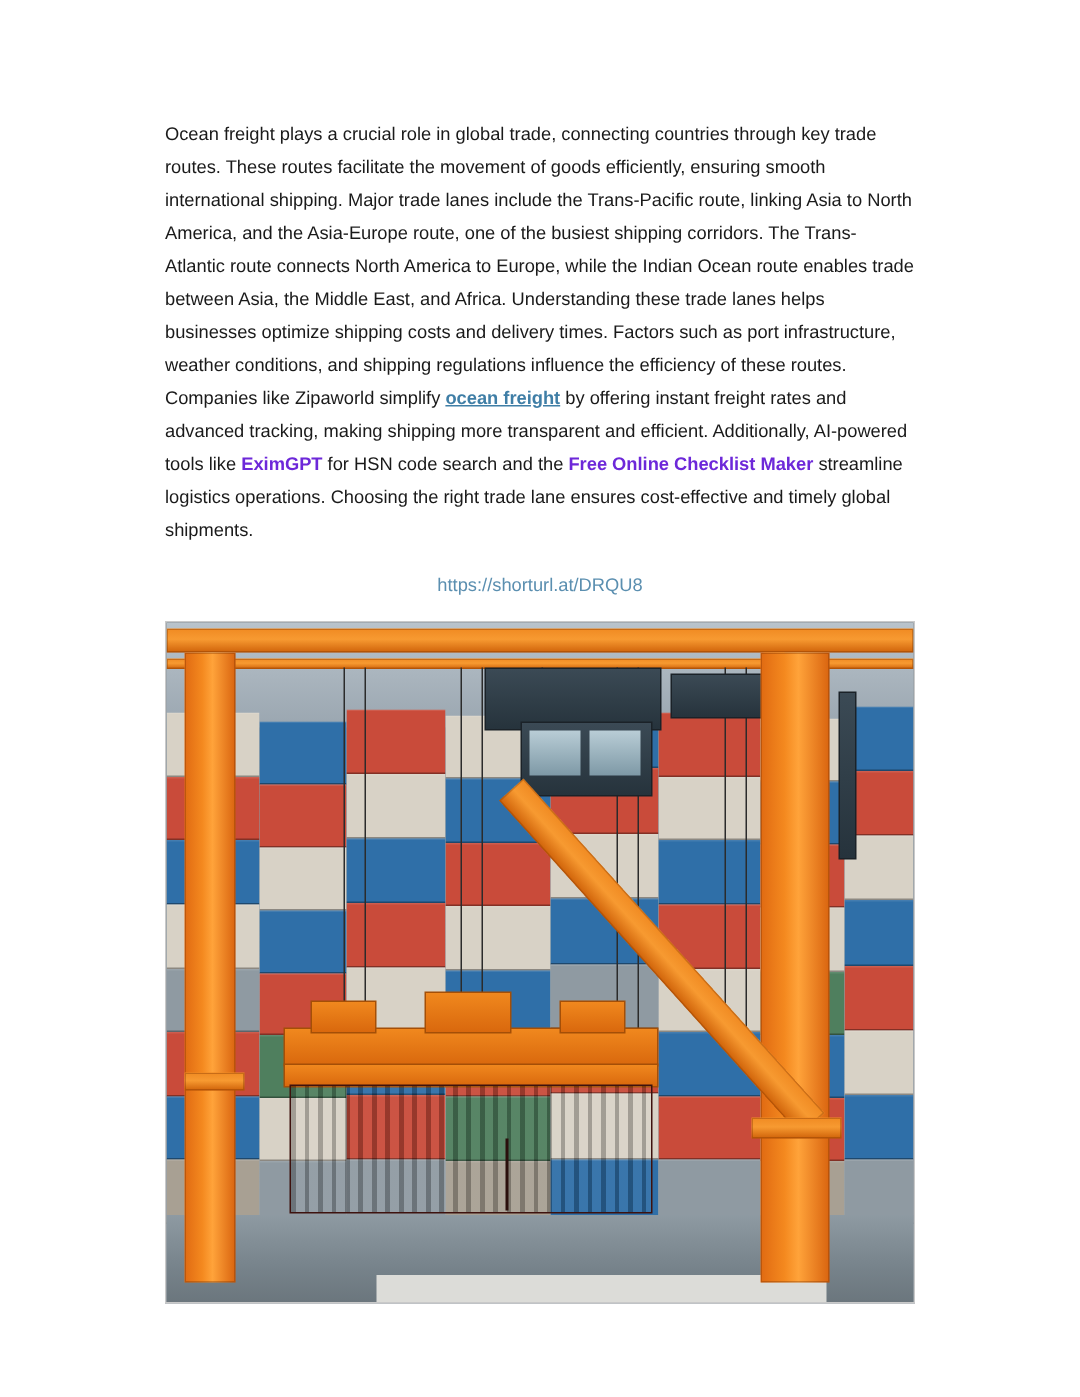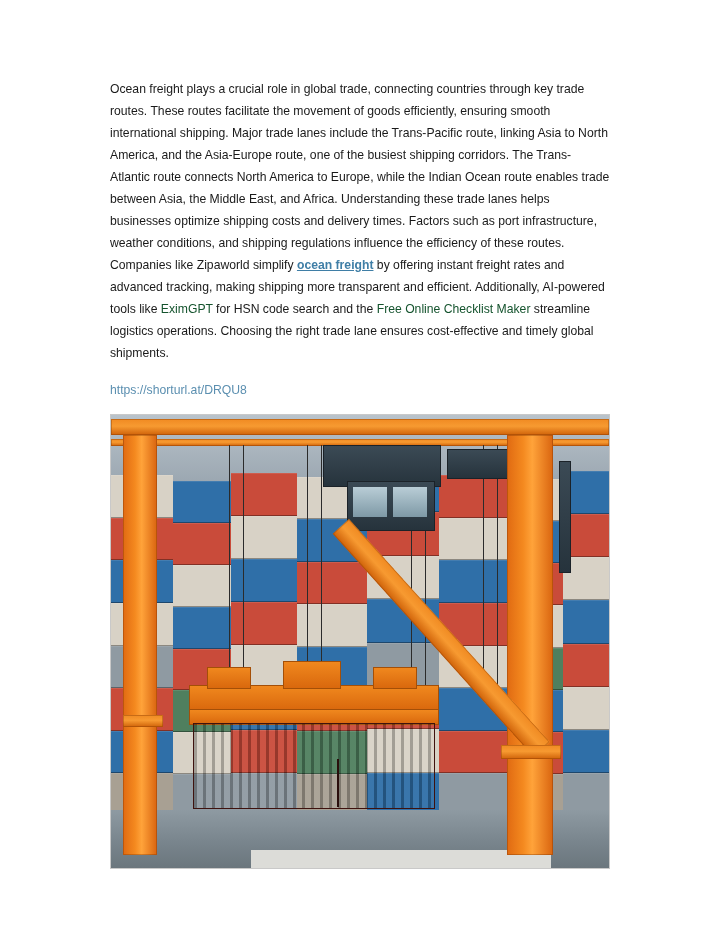--- a/index.html
+++ b/index.html
@@ -41,28 +41,29 @@
     color: #1a1a1a;
     margin: 0 0 16px 0;
     text-align: left;
   }
   .body-text .link-inline {
     color: #3f7ea6;
     font-weight: 700;
     text-decoration: underline;
   }
   .body-text .bold {
-    font-weight: 400;
-    color: #14532d;
+    font-weight: 700;
+    color: #6d28d9;
   }
   .url-line {
     font-size: 12.2px;
     line-height: 20px;
     color: #5b8fb0;
     margin: 0 0 14px 0;
+    text-align: center;
   }
   .url-line a {
     color: #5b8fb0;
     text-decoration: none;
   }
   .figure {
     width: 500px;
     height: 455px;
     border: 1px solid #c9c9c9;
     box-sizing: border-box;

